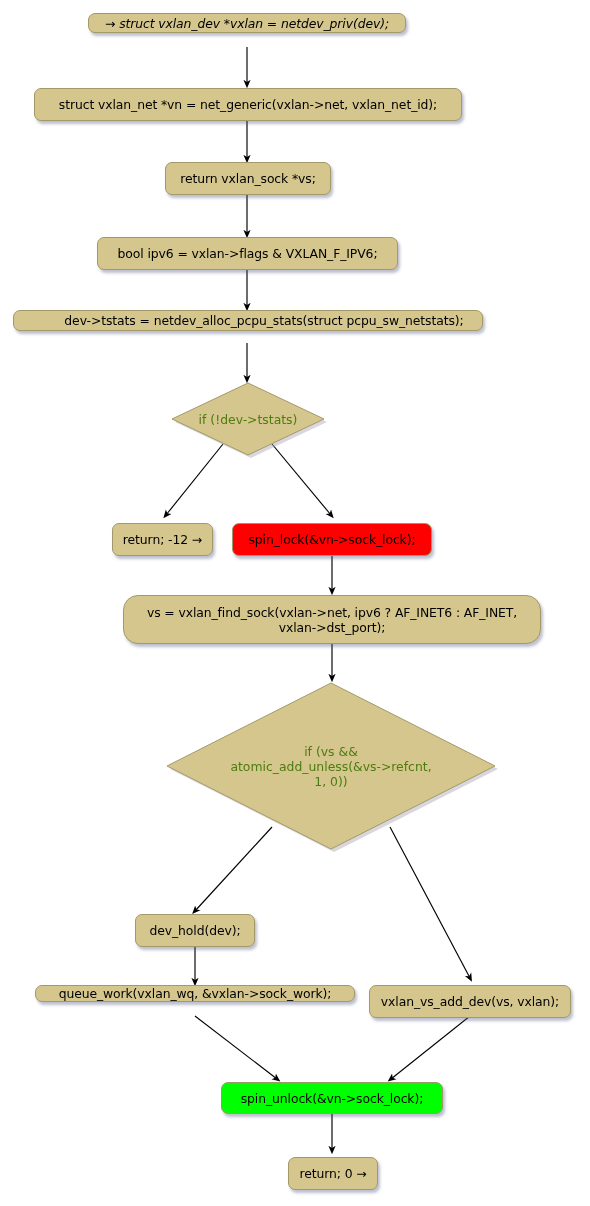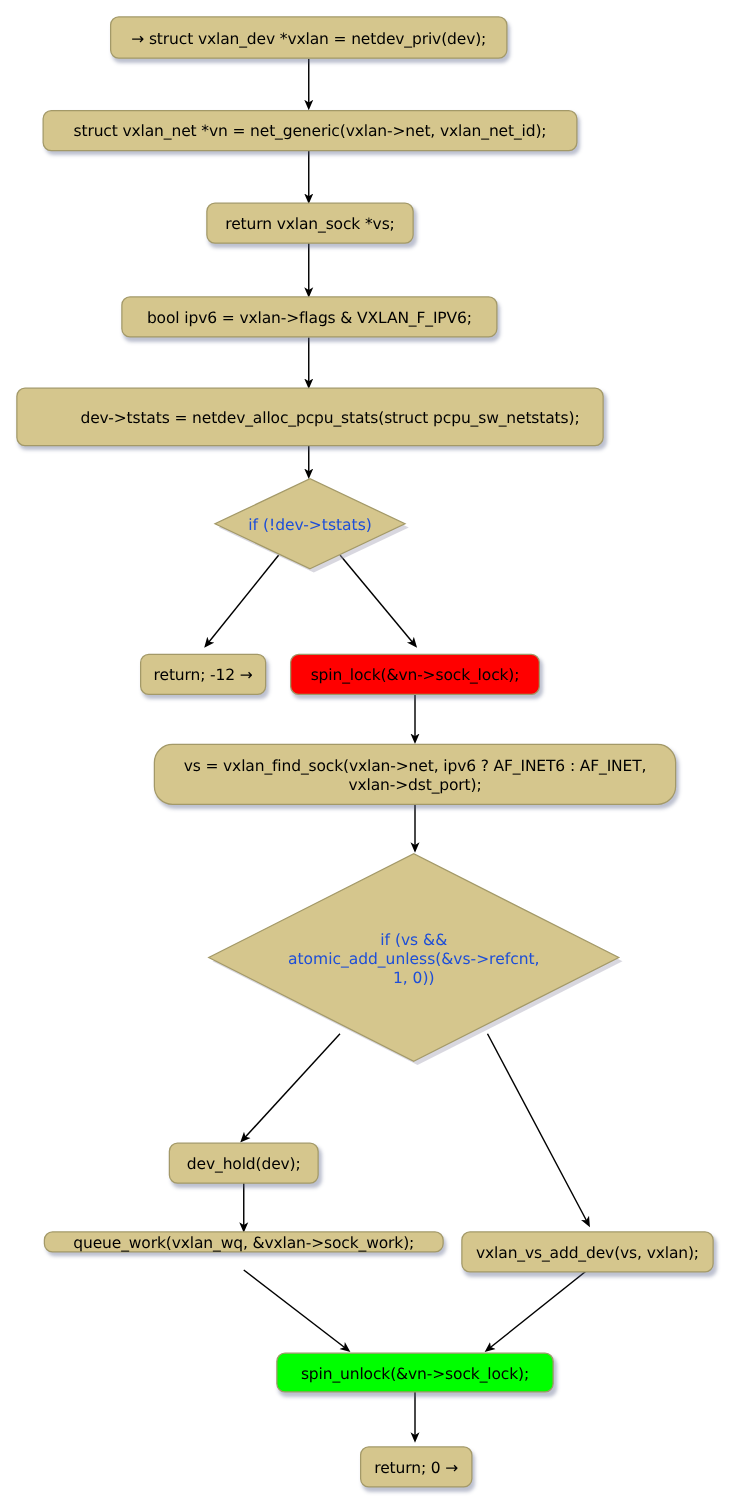--- a/index.html
+++ b/index.html
@@ -68,21 +68,21 @@
     left: 0;
     top: 0;
     width: 100%;
     height: 100%;
     display: flex;
     align-items: center;
     justify-content: center;
     text-align: center;
     font-size: 12.4px;
     line-height: 15px;
-    color: #1d4ed8;
+    color: #4d7c0f;
     white-space: pre;
   }
 </style>
 </head>
 <body>
 
 <div id="canvas">
 
   <svg id="edges" viewBox="0 0 590 1206" xmlns="http://www.w3.org/2000/svg">
     <defs>
@@ -118,37 +118,37 @@
       <path d="M195,945 L195,982"></path>
 
       <path d="M195,1016 L277,1079"></path>
 
       <path d="M470,1016 L391,1079"></path>
 
       <path d="M332,1113 L332,1150"></path>
     </g>
   </svg>
 
-  <div class="node rect" style="left:88px; top:13px; width:318px; height:34px;">
+  <div class="node rect" style="left:88px; top:13px; width:318px; height:20px;font-style:italic;">
     <span>→ struct vxlan_dev *vxlan = netdev_priv(dev);</span>
   </div>
 
   <div class="node rect" style="left:34px; top:88px; width:428px; height:33px;">
     <span>struct vxlan_net *vn = net_generic(vxlan-&gt;net, vxlan_net_id);</span>
   </div>
 
   <div class="node rect" style="left:165px; top:162px; width:166px; height:33px;">
     <span>return vxlan_sock *vs;</span>
   </div>
 
   <div class="node rect" style="left:97px; top:237px; width:301px; height:33px;">
     <span>bool ipv6 = vxlan-&gt;flags &amp; VXLAN_F_IPV6;</span>
   </div>
 
-  <div class="node rect" style="left:13px; top:310px; width:470px; height:47px;padding-left:32px;">
+  <div class="node rect" style="left:13px; top:310px; width:470px; height:21px;padding-left:32px;">
     <span>dev-&gt;tstats = netdev_alloc_pcpu_stats(struct pcpu_sw_netstats);</span>
   </div>
 
   <div class="diamond-wrap" style="left:170px; top:381px; width:156px; height:76px;">
     <svg width="156" height="76" viewBox="0 0 156 76" xmlns="http://www.w3.org/2000/svg">
       <path d="M78,74 L154,38 L78,2 L2,38 Z" fill="#A8A7B8" opacity="0.45" transform="translate(3,3)"></path>
       <path d="M78,74 L154,38 L78,2 L2,38 Z" fill="#D5C68D" stroke="#A39968" stroke-width="1"></path>
     </svg>
     <div class="diamond-label">if (!dev-&gt;tstats)</div>
   </div>

